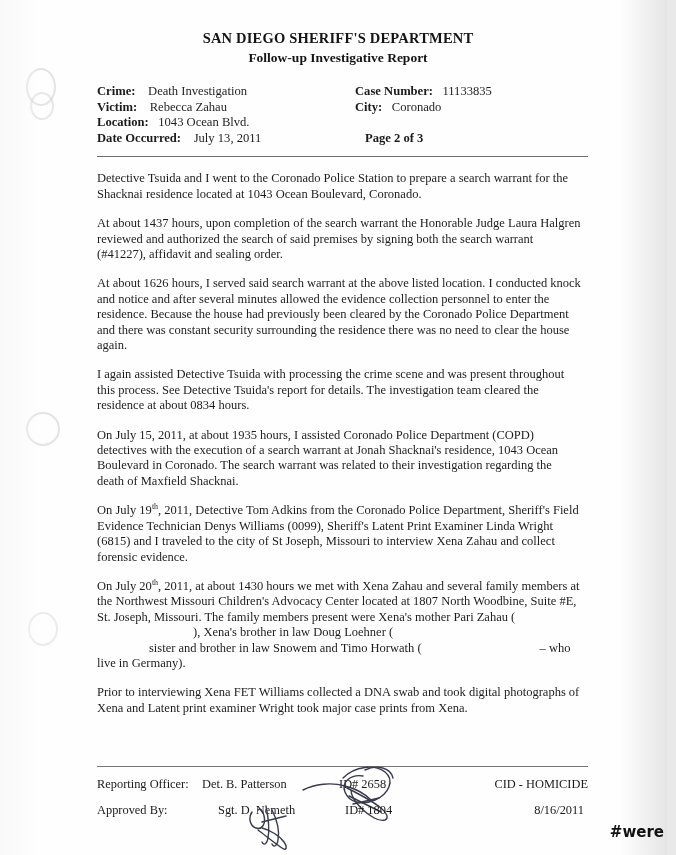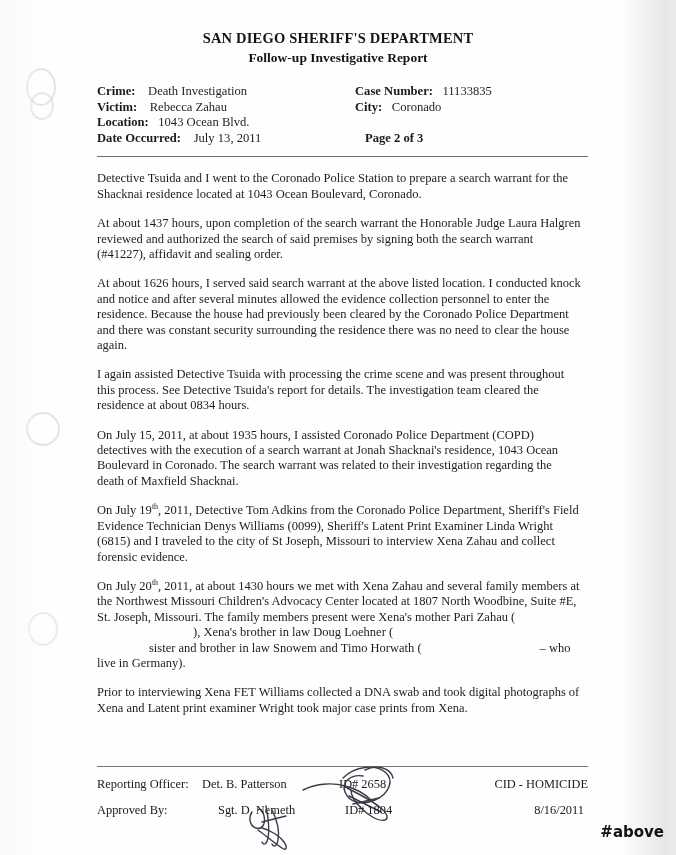--- a/index.html
+++ b/index.html
@@ -326,14 +326,14 @@
           </g>
         </svg>
       </div>
     </div>
 
   </div>
 
   <div class="scan-tint"></div>
   <div class="edge-strip"></div>
 
-  <div class="watermark">#above</div>
+  <div class="watermark">#were</div>
 </div>
 
 </body></html>

